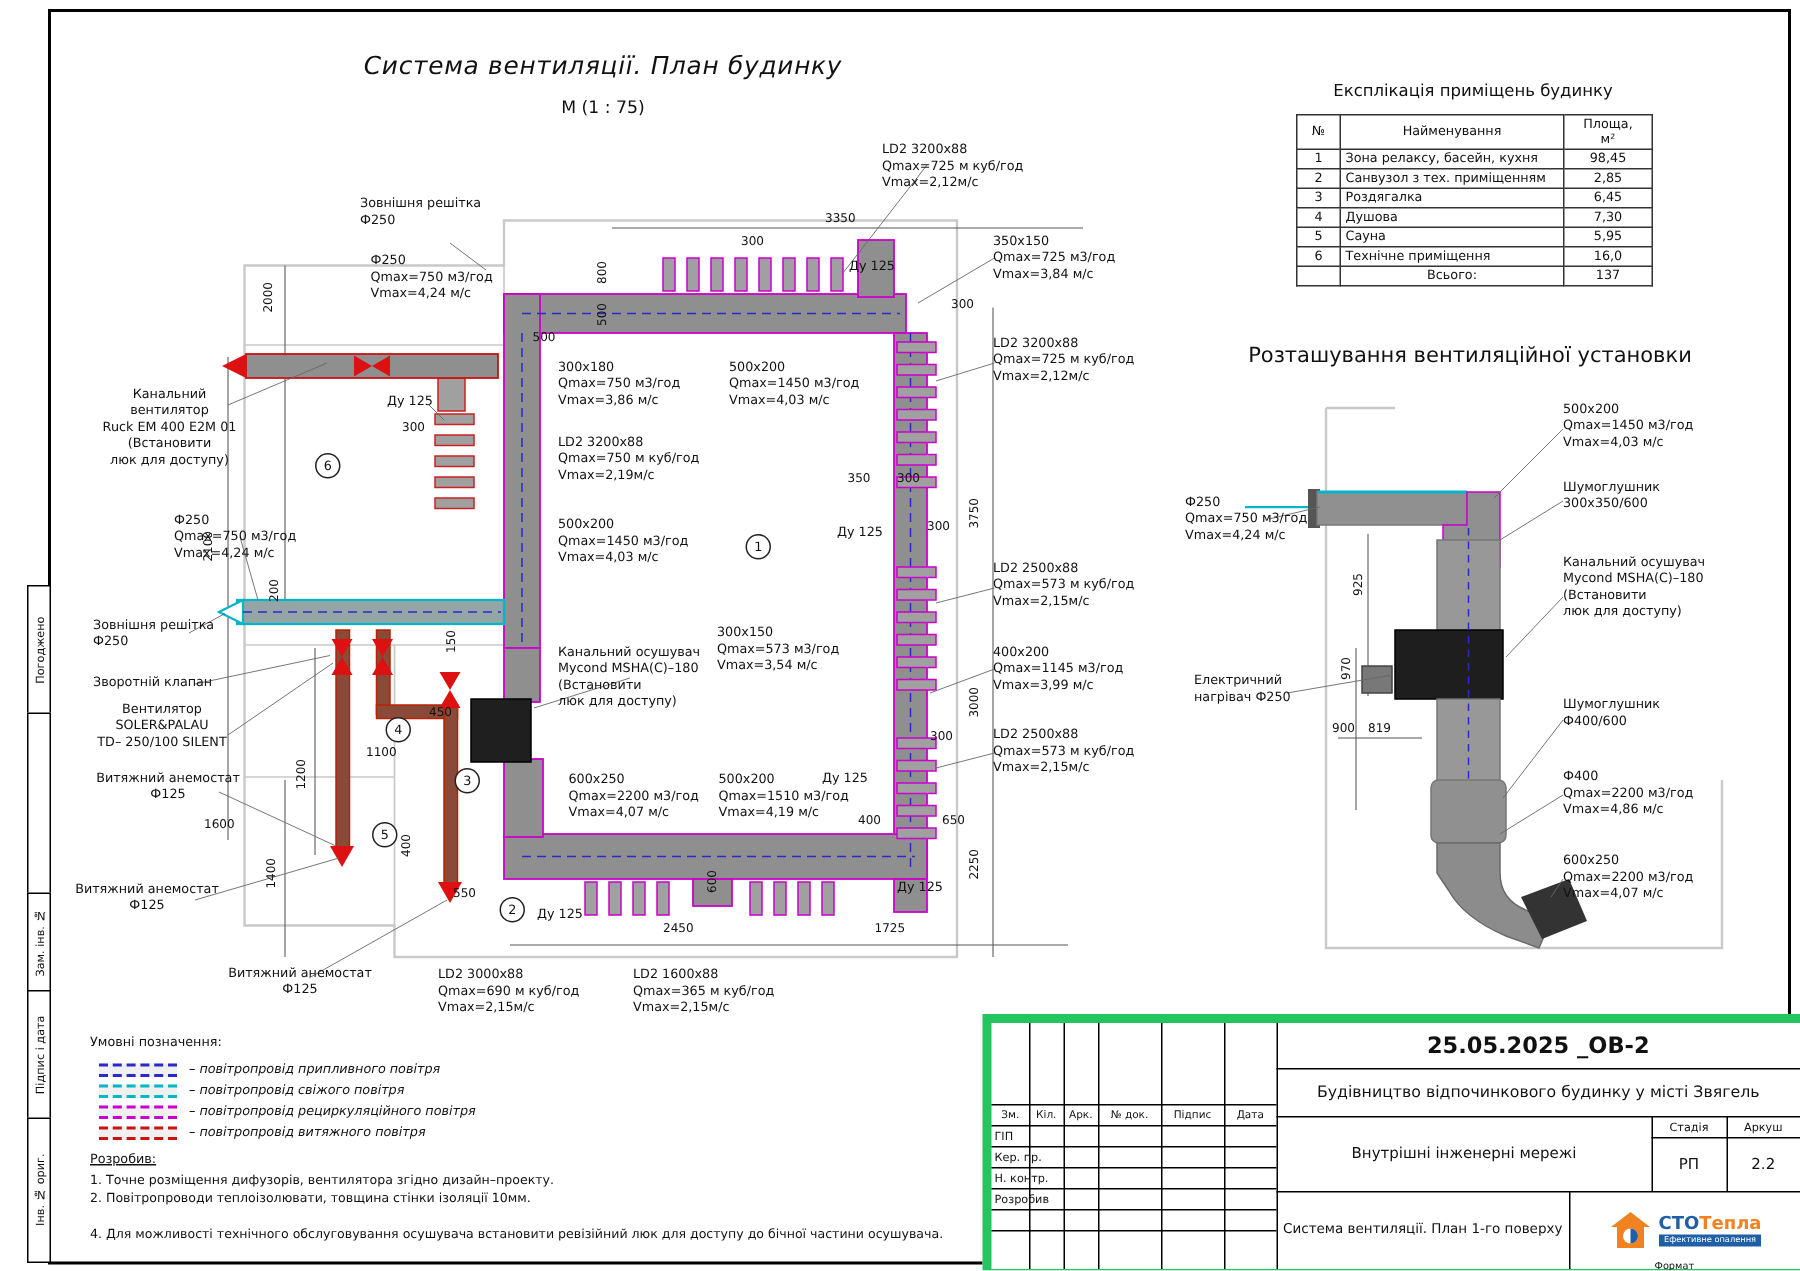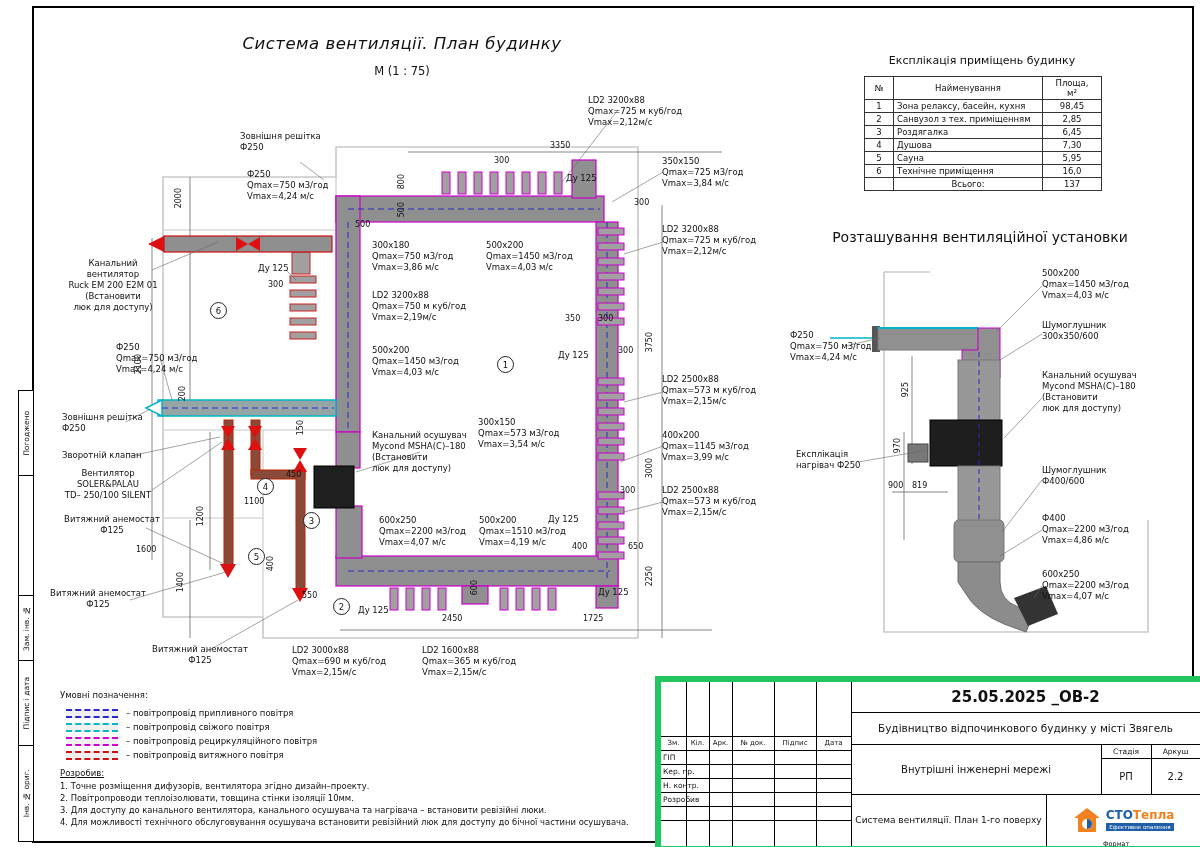--- a/index.html
+++ b/index.html
@@ -18,21 +18,21 @@
   .expl-title{position:absolute;left:862px;top:54px;width:240px;text-align:center;font-size:11px;}
   table.expl{position:absolute;left:864px;top:76px;border-collapse:collapse;font-size:8.5px;}
   table.expl td,table.expl th{border:1px solid #333;padding:1px 3px;font-weight:normal;}
   table.expl th{text-align:center;white-space:pre-line;}
   .col-num{width:22px;text-align:center;}
   .col-name{width:142px;text-align:left;}
   .col-area{width:52px;text-align:center;}
   .leg-row{position:absolute;display:flex;align-items:center;}
   .leg-sample{display:inline-block;width:52px;height:5px;background:#f0f0f0;
               border-top:2px dashed #000;border-bottom:2px dashed #000;margin-right:8px;}
-  .leg-text{font-size:8.5px;}
+  .leg-text{font-size:8.5px;font-style:italic;}
   .note{position:absolute;font-size:8.4px;white-space:nowrap;}
   .tb{position:absolute;left:655px;top:676px;width:539px;height:164px;border:6px solid #22c55e;background:#fff;padding-left:36px;}
   .vl{position:absolute;width:1px;background:#000;}
   .hl{position:absolute;height:1px;background:#000;}
   .cell{position:absolute;display:flex;align-items:center;justify-content:center;text-align:center;}
   .strip{position:absolute;left:18px;width:14px;border:1px solid #000;display:flex;align-items:center;justify-content:center;background:#fff;}
   .vtext{writing-mode:vertical-rl;transform:rotate(180deg);font-size:7.5px;white-space:nowrap;}
   svg.draw{position:absolute;left:0;top:0;z-index:1;}
   .lbl,.dim,.dimv{z-index:4;}
   .logo-wrap{display:flex;align-items:center;gap:4px;}
@@ -242,21 +242,21 @@
     </g>
   </svg>
 
   <div class="lbl" style="left:240px;top:131px">Зовнішня решітка
 Ф250</div>
   <div class="lbl" style="left:247px;top:169px">Ф250
 Qmax=750 м3/год
 Vmax=4,24 м/с</div>
   <div class="lbl c" style="left:68px;top:258px;width:90px">Канальний
 вентилятор
-Ruck EM 200 E2M 01
+Ruck EM 400 E2M 01
 (Встановити
 люк для доступу)</div>
   <div class="lbl" style="left:258px;top:263px">Ду 125</div>
   <div class="dim" style="left:268px;top:280px">300</div>
   <div class="lbl" style="left:116px;top:342px">Ф250
 Qmax=750 м3/год
 Vmax=4,24 м/с</div>
   <div class="dimv" style="left:178px;top:386px">200</div>
   <div class="lbl" style="left:62px;top:412px">Зовнішня решітка
 Ф250</div>
@@ -368,21 +368,21 @@
 300x350/600</div>
   <div class="lbl" style="left:1042px;top:370px">Канальний осушувач
 Mycond MSHA(С)–180
 (Встановити
 люк для доступу)</div>
   <div class="lbl" style="left:790px;top:330px">Ф250
 Qmax=750 м3/год
 Vmax=4,24 м/с</div>
   <div class="dimv" style="left:901px;top:382px">925</div>
   <div class="dimv" style="left:893px;top:438px">970</div>
-  <div class="lbl" style="left:796px;top:449px">Експлікація
+  <div class="lbl" style="left:796px;top:449px">Електричний
 нагрівач Ф250</div>
   <div class="dim" style="left:888px;top:481px">900</div>
   <div class="dim" style="left:912px;top:481px">819</div>
   <div class="lbl" style="left:1042px;top:465px">Шумоглушник
 Ф400/600</div>
   <div class="lbl" style="left:1042px;top:513px">Ф400
 Qmax=2200 м3/год
 Vmax=4,86 м/с</div>
   <div class="lbl" style="left:1042px;top:569px">600x250
 Qmax=2200 м3/год
@@ -402,21 +402,20 @@
       <span class="leg-text">– повітропровід рециркуляційного повітря</span>
     </div>
   <div class="leg-row" style="left:66px;top:750px">
       <span class="leg-sample" style="border-color: rgb(204, 17, 17);"></span>
       <span class="leg-text">– повітропровід витяжного повітря</span>
     </div>
 
   <div class="lbl" style="left:60px;top:768px;text-decoration:underline">Розробив:</div>
   <div class="note" style="left:60px;top:781px">1. Точне розміщення дифузорів, вентилятора  згідно дизайн–проекту.</div>
   <div class="note" style="left:60px;top:793px">2. Повітропроводи теплоізолювати, товщина стінки ізоляції 10мм.</div>
-  <div class="note" style="left:60px;top:805px">3. Для доступу до канального вентилятора, канального осушувача та нагрівача – встановити ревізійні люки.</div>
   <div class="note" style="left:60px;top:817px">4. Для можливості технічного обслуговування осушувача встановити ревізійний люк для доступу до бічної частини осушувача.</div>
 
   <div class="tb">
     <div class="vl" style="left:190px;top:0;height:164px"></div>
     <div class="vl" style="left:25px;top:0;height:164px"></div>
     <div class="vl" style="left:48px;top:0;height:164px"></div>
     <div class="vl" style="left:71px;top:0;height:164px"></div>
     <div class="vl" style="left:113px;top:0;height:164px"></div>
     <div class="vl" style="left:155px;top:0;height:164px"></div>
     <div class="vl" style="left:440px;top:62px;height:50px"></div>

